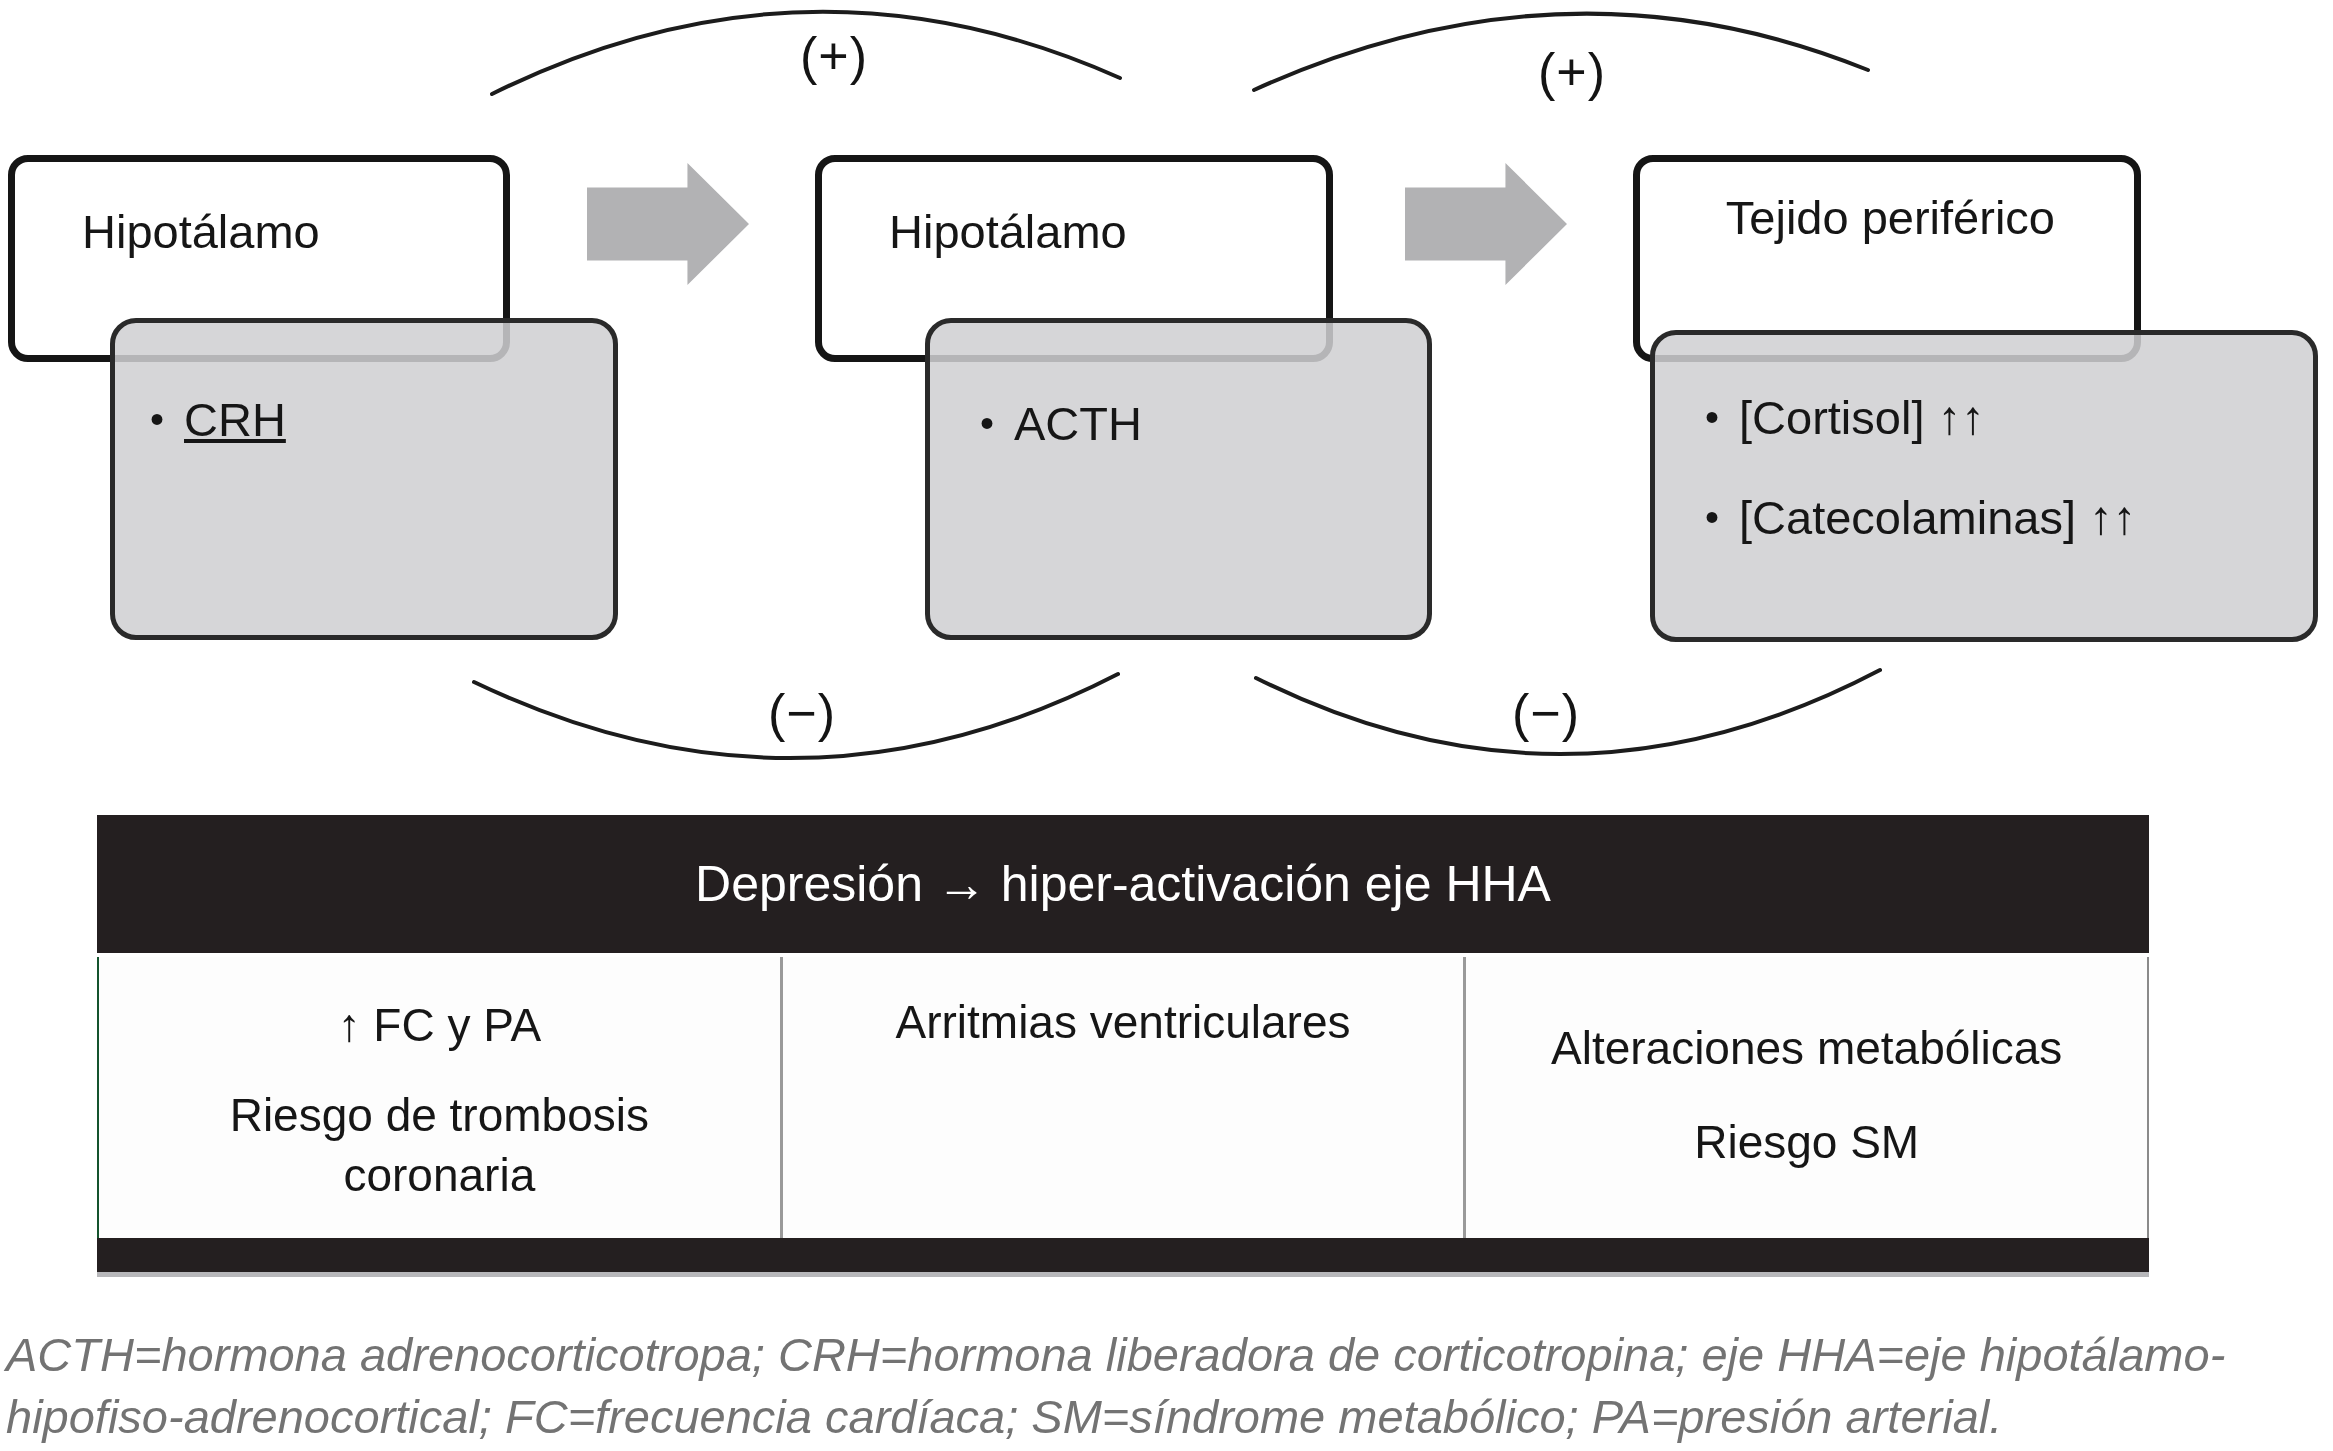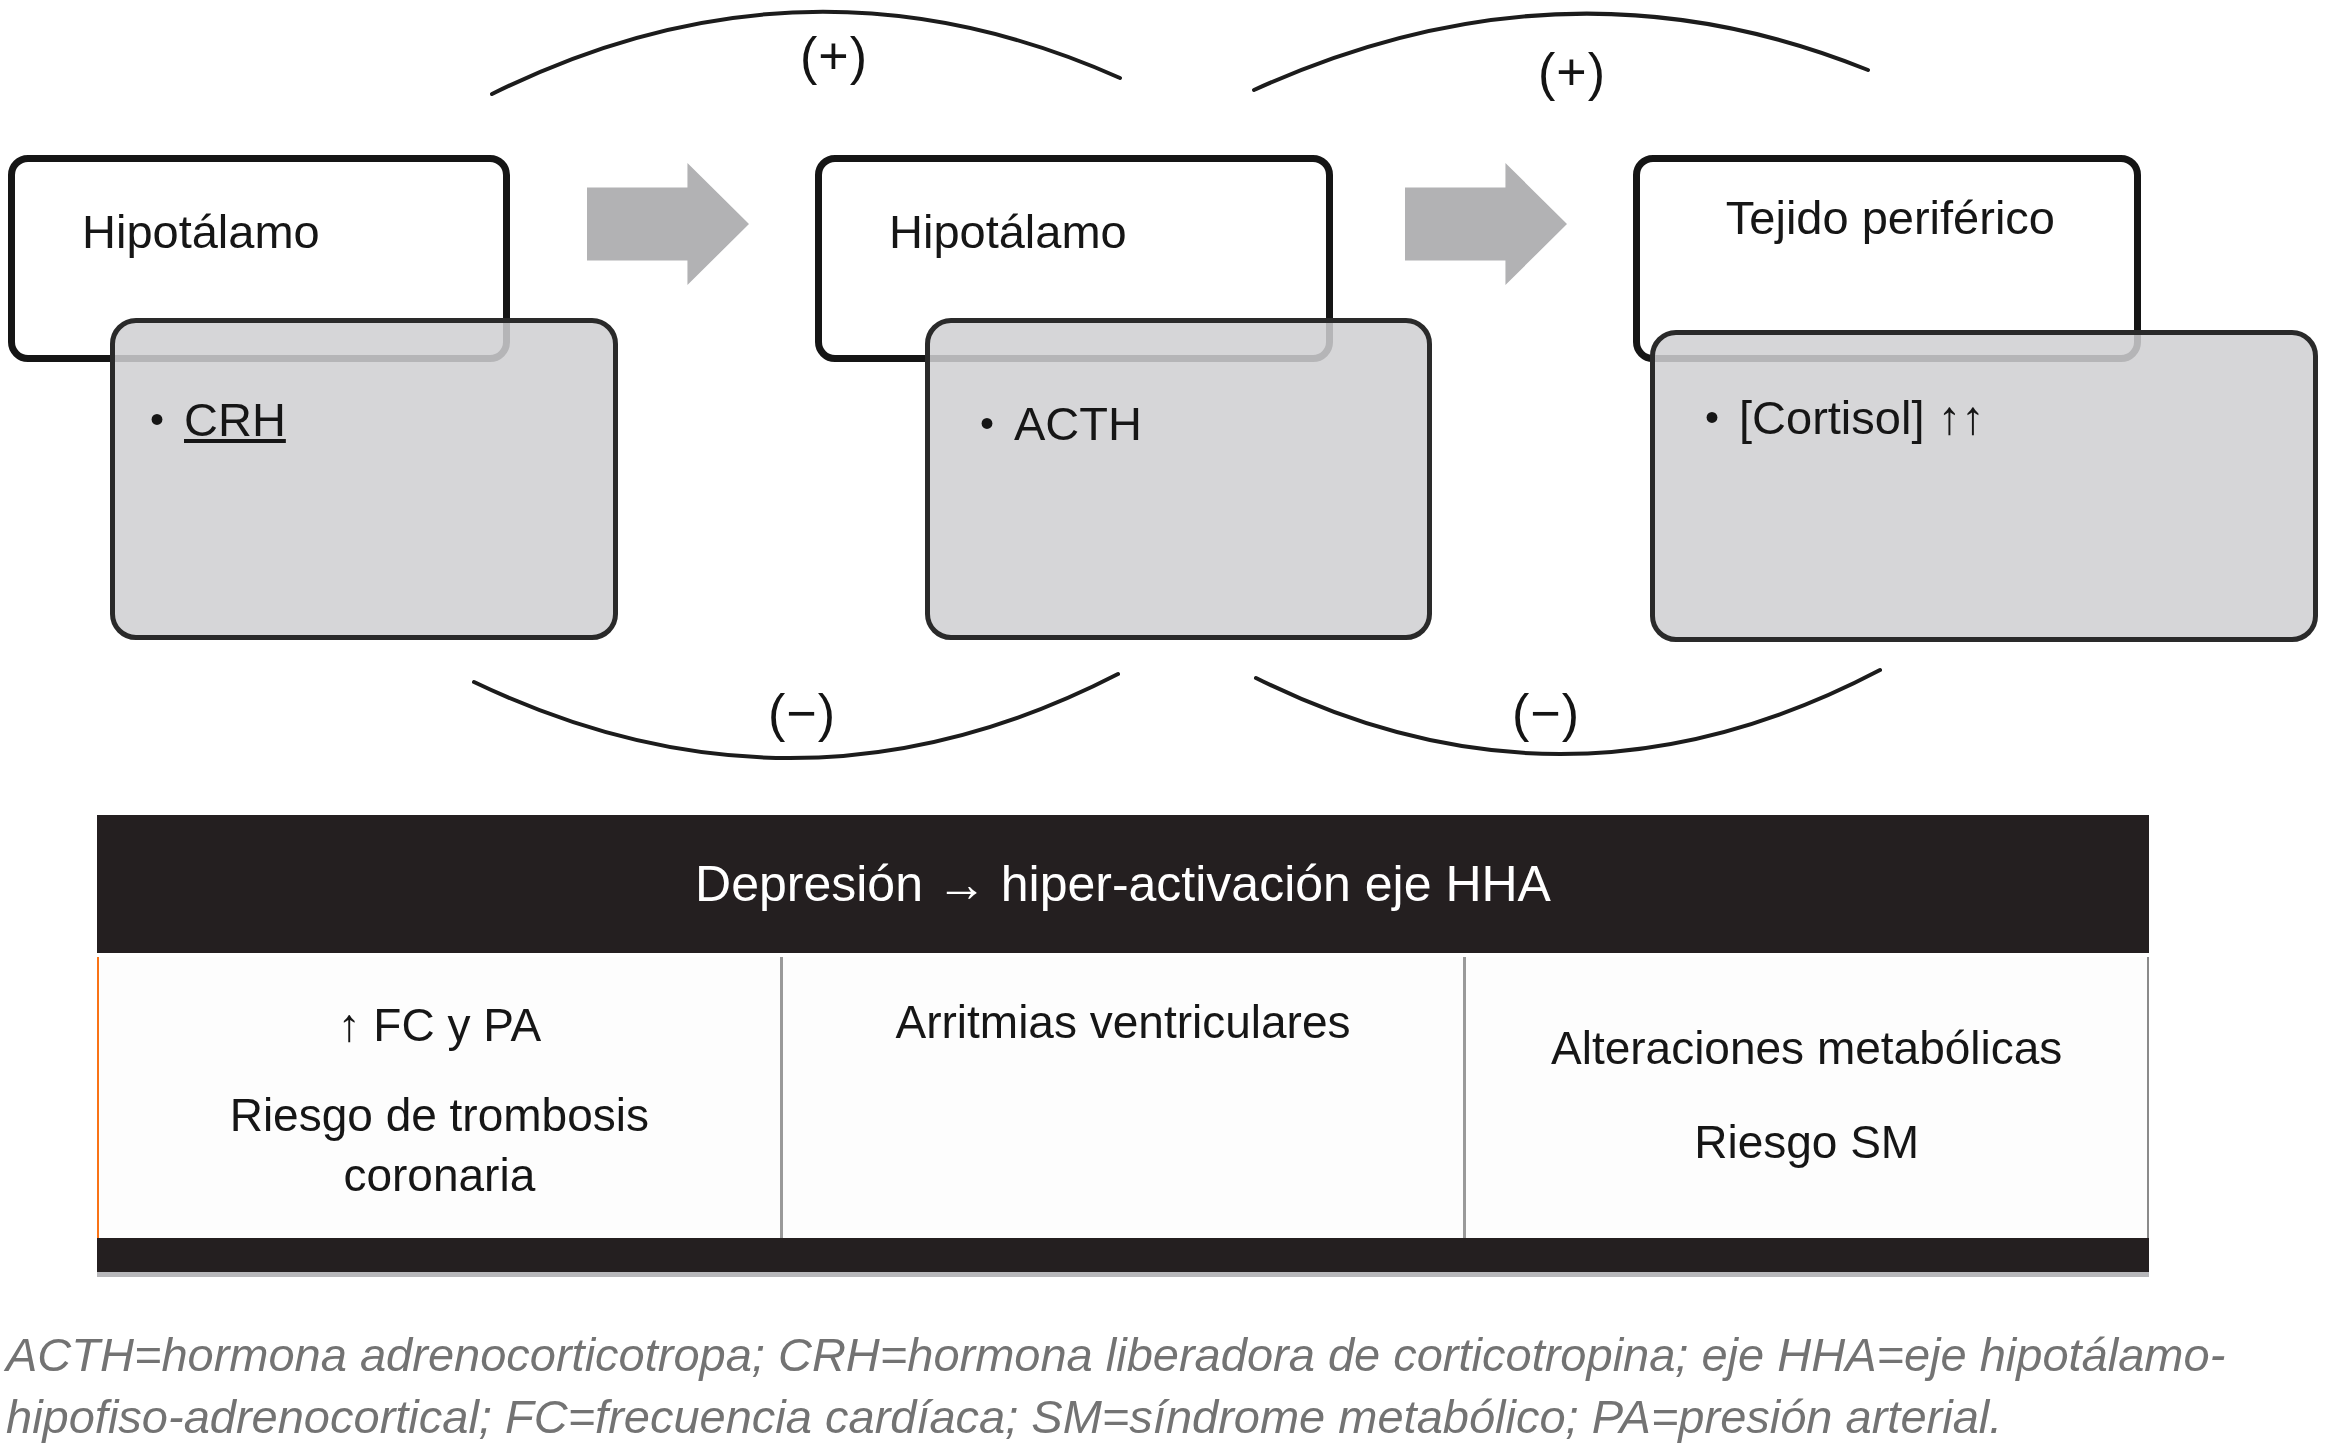--- a/index.html
+++ b/index.html
@@ -54,21 +54,21 @@
   }
   
   #result-table{position:absolute;left:97px;top:815px;width:2052px;z-index:2;}
   #table-header{
     height:138px;background:#241f20;
     color:#ffffff;font-size:50px;line-height:138px;
     text-align:center;
   }
   #table-body{
     display:flex;height:281px;margin-top:4px;
-    border-left:2px solid #f97316;border-right:2px solid #8a8a8a;
+    border-left:2px solid #14532d;border-right:2px solid #8a8a8a;
     box-sizing:border-box;background:#fdfdfd;
   }
   .body-cell{
     flex:1;text-align:center;font-size:46px;line-height:60px;color:#161616;
   }
   .body-cell + .body-cell{border-left:3px solid #9a9a9a;}
   .cell-line{margin:0 auto;}
   #table-footer-bar{
     height:34px;background:#241f20;
     border-bottom:5px solid #b7b7ba;
@@ -113,20 +113,23 @@
   </div>
 
   <div class="block-arrow" style="left:1405px;top:163px;"></div>
 
   <div class="white-box" style="left:1633px;top:155px;width:508px;height:207px;"></div>
   <div class="node-label" style="left:1698px;top:186px;width:330px;text-align:right;">Tejido periférico</div>
   <div class="gray-panel" style="left:1650px;top:330px;width:668px;height:312px;"></div>
   <div class="panel-item" style="left:1705px;top:388px;">
     <span class="bullet">•</span><span>[Cortisol] ↑↑</span>
   </div>
+  <div class="panel-item" style="left:1705px;top:488px;">
+    <span class="bullet">•</span><span>[Catecolaminas] ↑↑</span>
+  </div>
 
   <div id="result-table">
     <div id="table-header">Depresión → hiper-activación eje HHA</div>
     <div id="table-body">
       <div class="body-cell">
         <p class="cell-line" style="margin-top:38px;">↑ FC y PA</p>
         <p class="cell-line" style="margin-top:30px;max-width:480px;">Riesgo de trombosis coronaria</p>
       </div>
       <div class="body-cell">
         <p class="cell-line" style="margin-top:35px;">Arritmias ventriculares</p>

